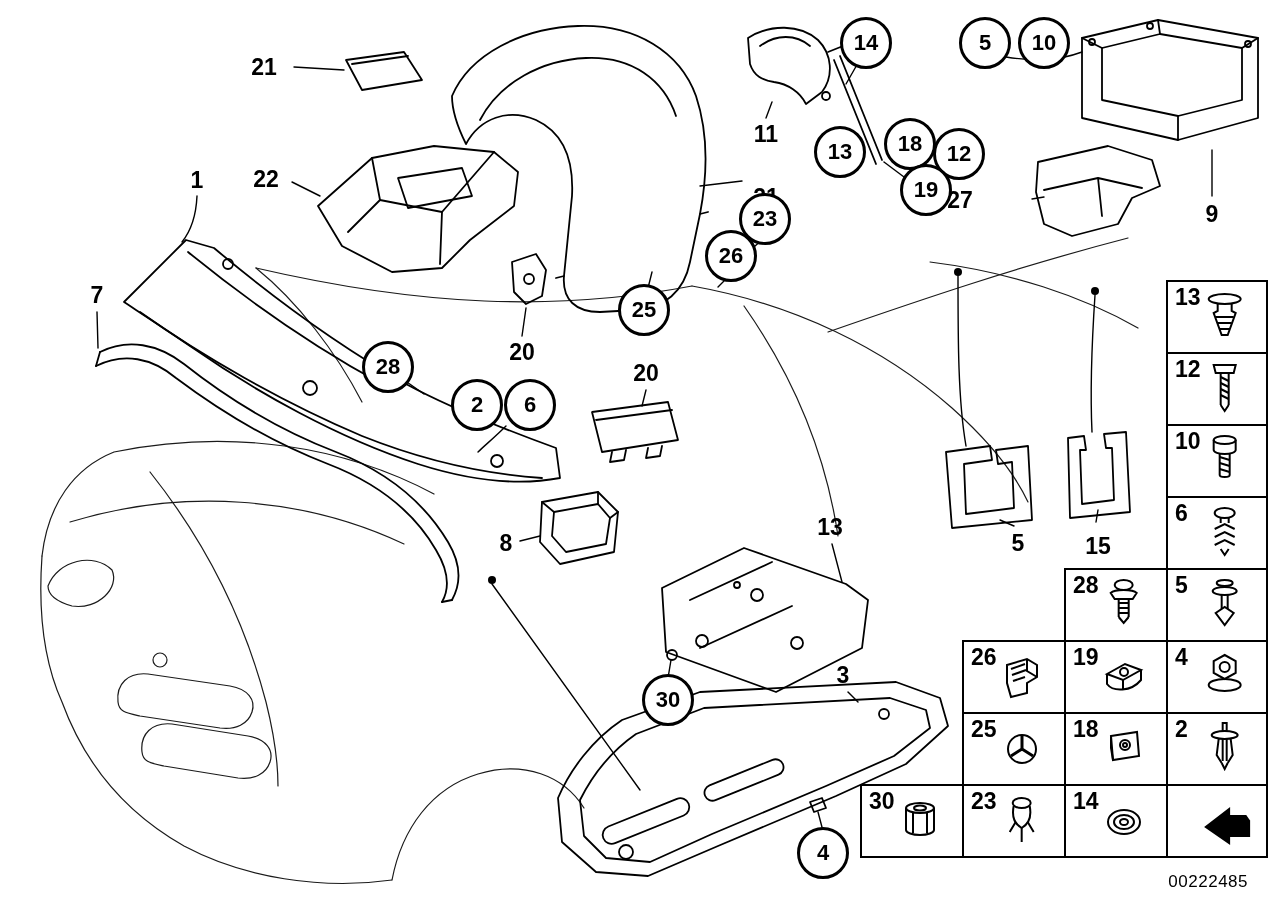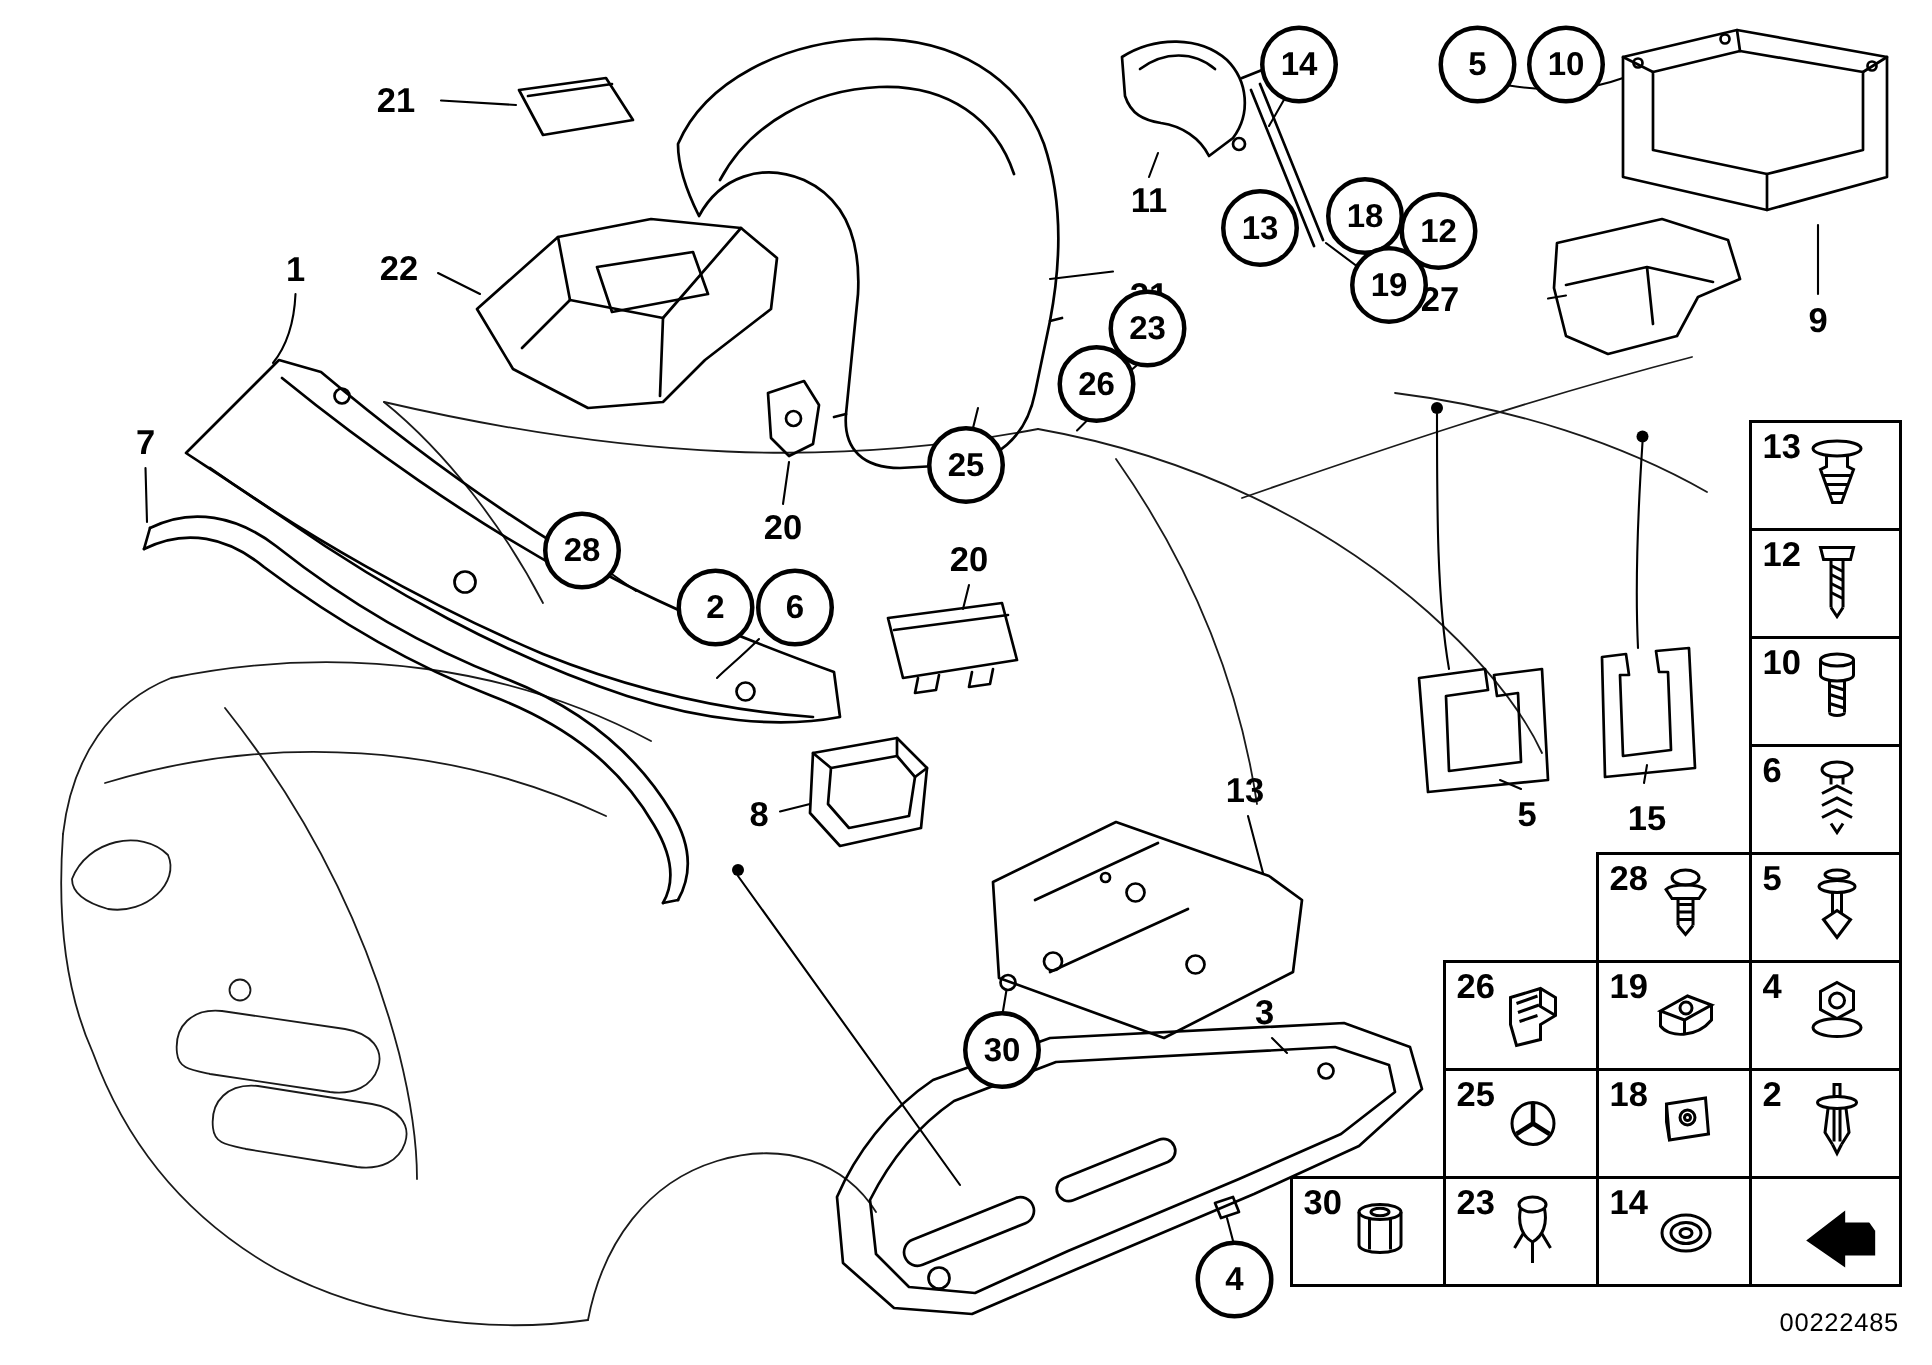--- a/index.html
+++ b/index.html
@@ -7,21 +7,21 @@
          font-family:"Liberation Sans",sans-serif;overflow:hidden;color:#000;}
   .art{position:absolute;left:0;top:0;}
   .co{position:absolute;transform:translate(-50%,-50%);font-weight:bold;
       font-size:23px;line-height:1;white-space:nowrap;}
   .circ{width:46px;height:46px;border:3px solid #000;border-radius:50%;
         background:#fff;display:flex;align-items:center;justify-content:center;
         font-weight:bold;font-size:22px;}
   .cell{position:absolute;border:2px solid #000;background:#fff;box-sizing:border-box;}
   .cell .num{position:absolute;top:2px;left:7px;font-weight:bold;font-size:23px;}
   .cell .ic{position:absolute;left:54%;top:50%;transform:translate(-42%,-50%);}
-  .dnum{position:absolute;right:22px;bottom:18px;font-size:17px;letter-spacing:.5px;margin-left:40px;}
+  .dnum{position:absolute;right:40px;bottom:18px;font-size:17px;letter-spacing:.5px;margin-left:40px;}
 </style>
 </head>
 <body>
 
 <div class="stage">
 
   <svg class="art" width="1288" height="910" viewBox="0 0 1288 910">
 
     <g stroke="#1a1a1a" stroke-width="1.2" fill="none" stroke-linecap="round">
       <path d="M42 556 C48 504 74 468 114 452 C232 428 344 446 434 494"></path>

